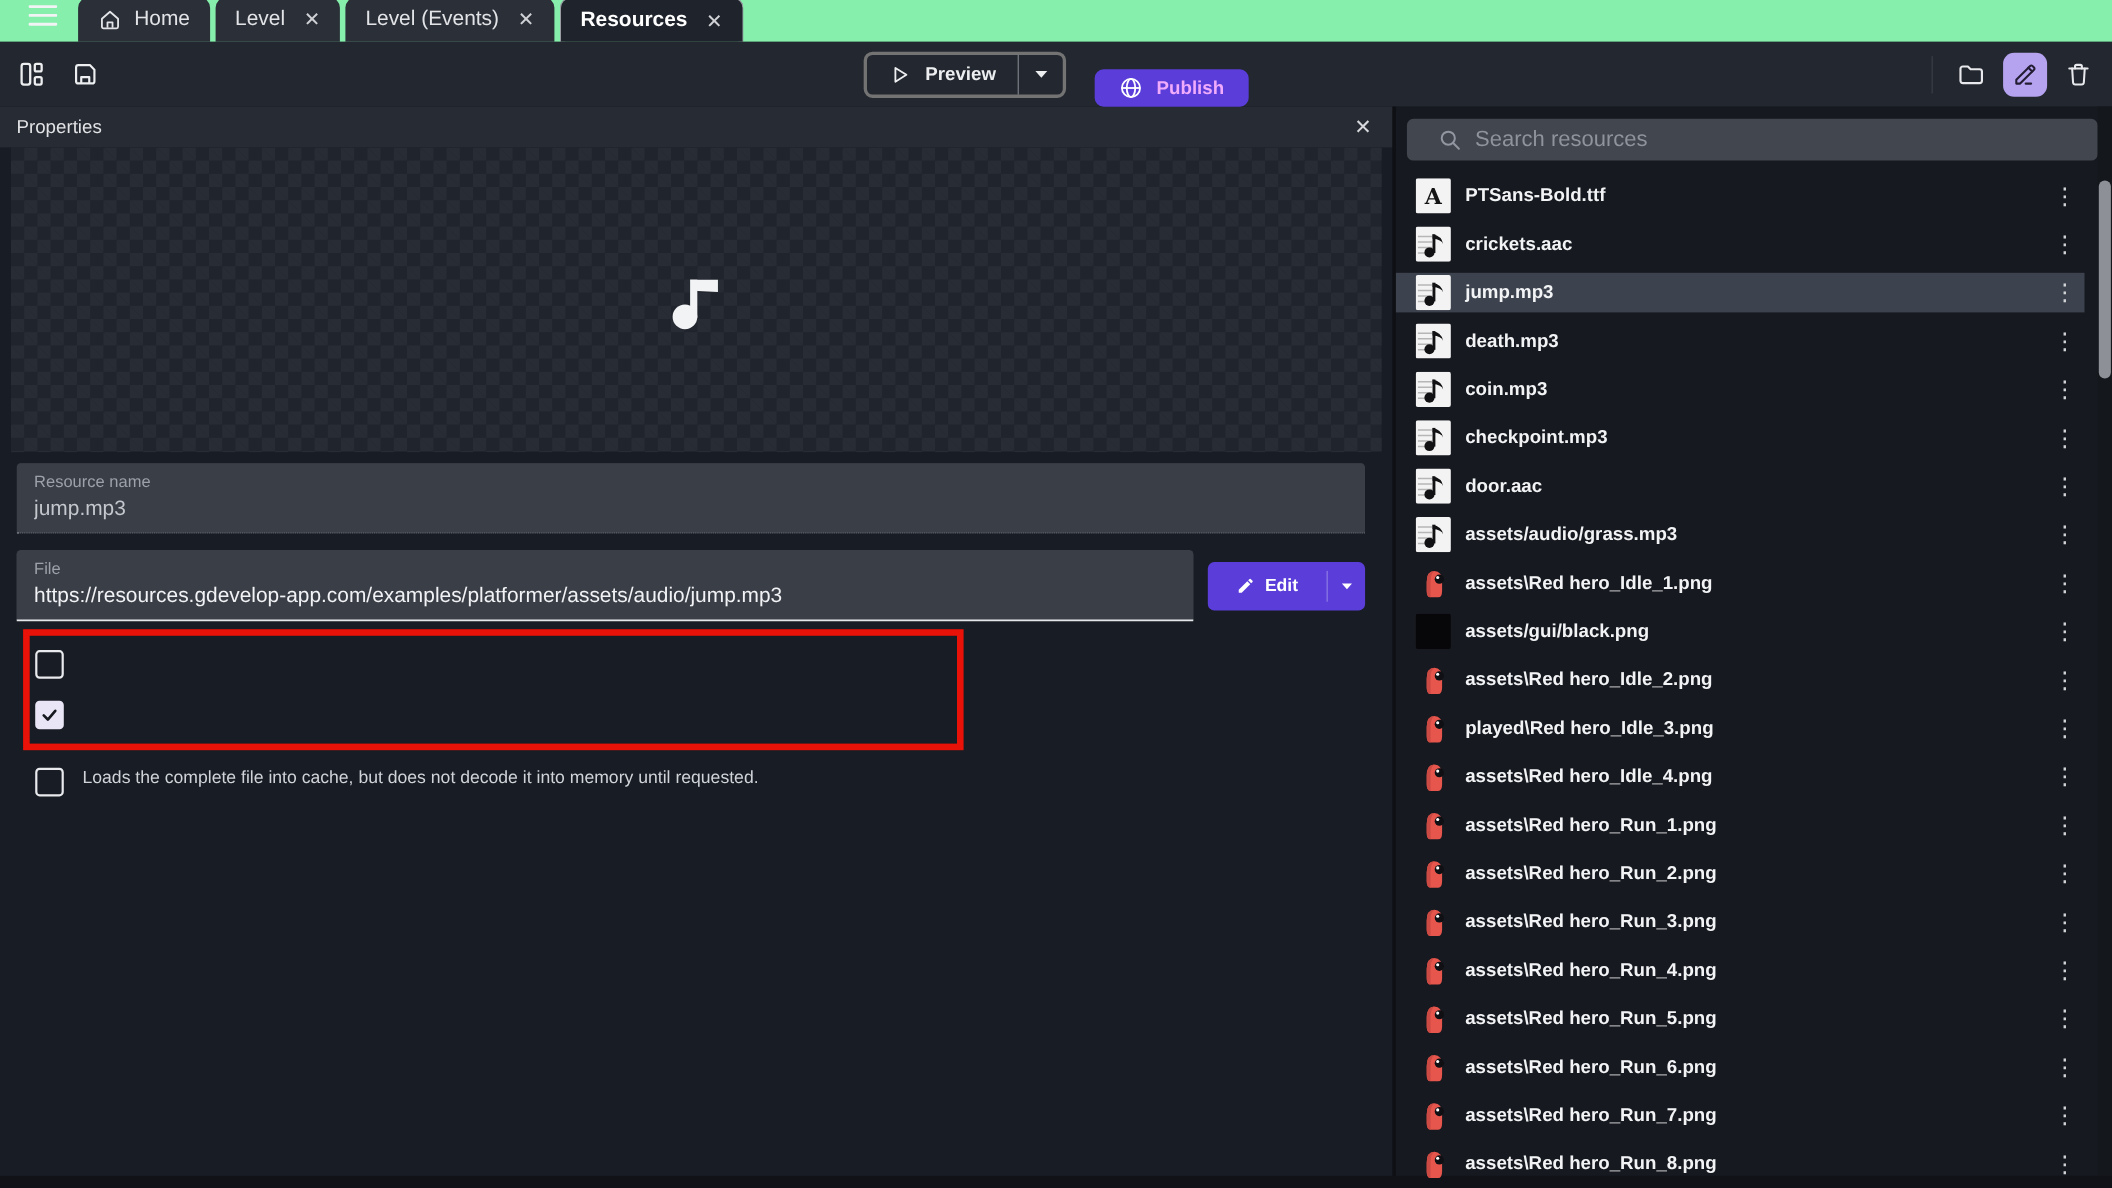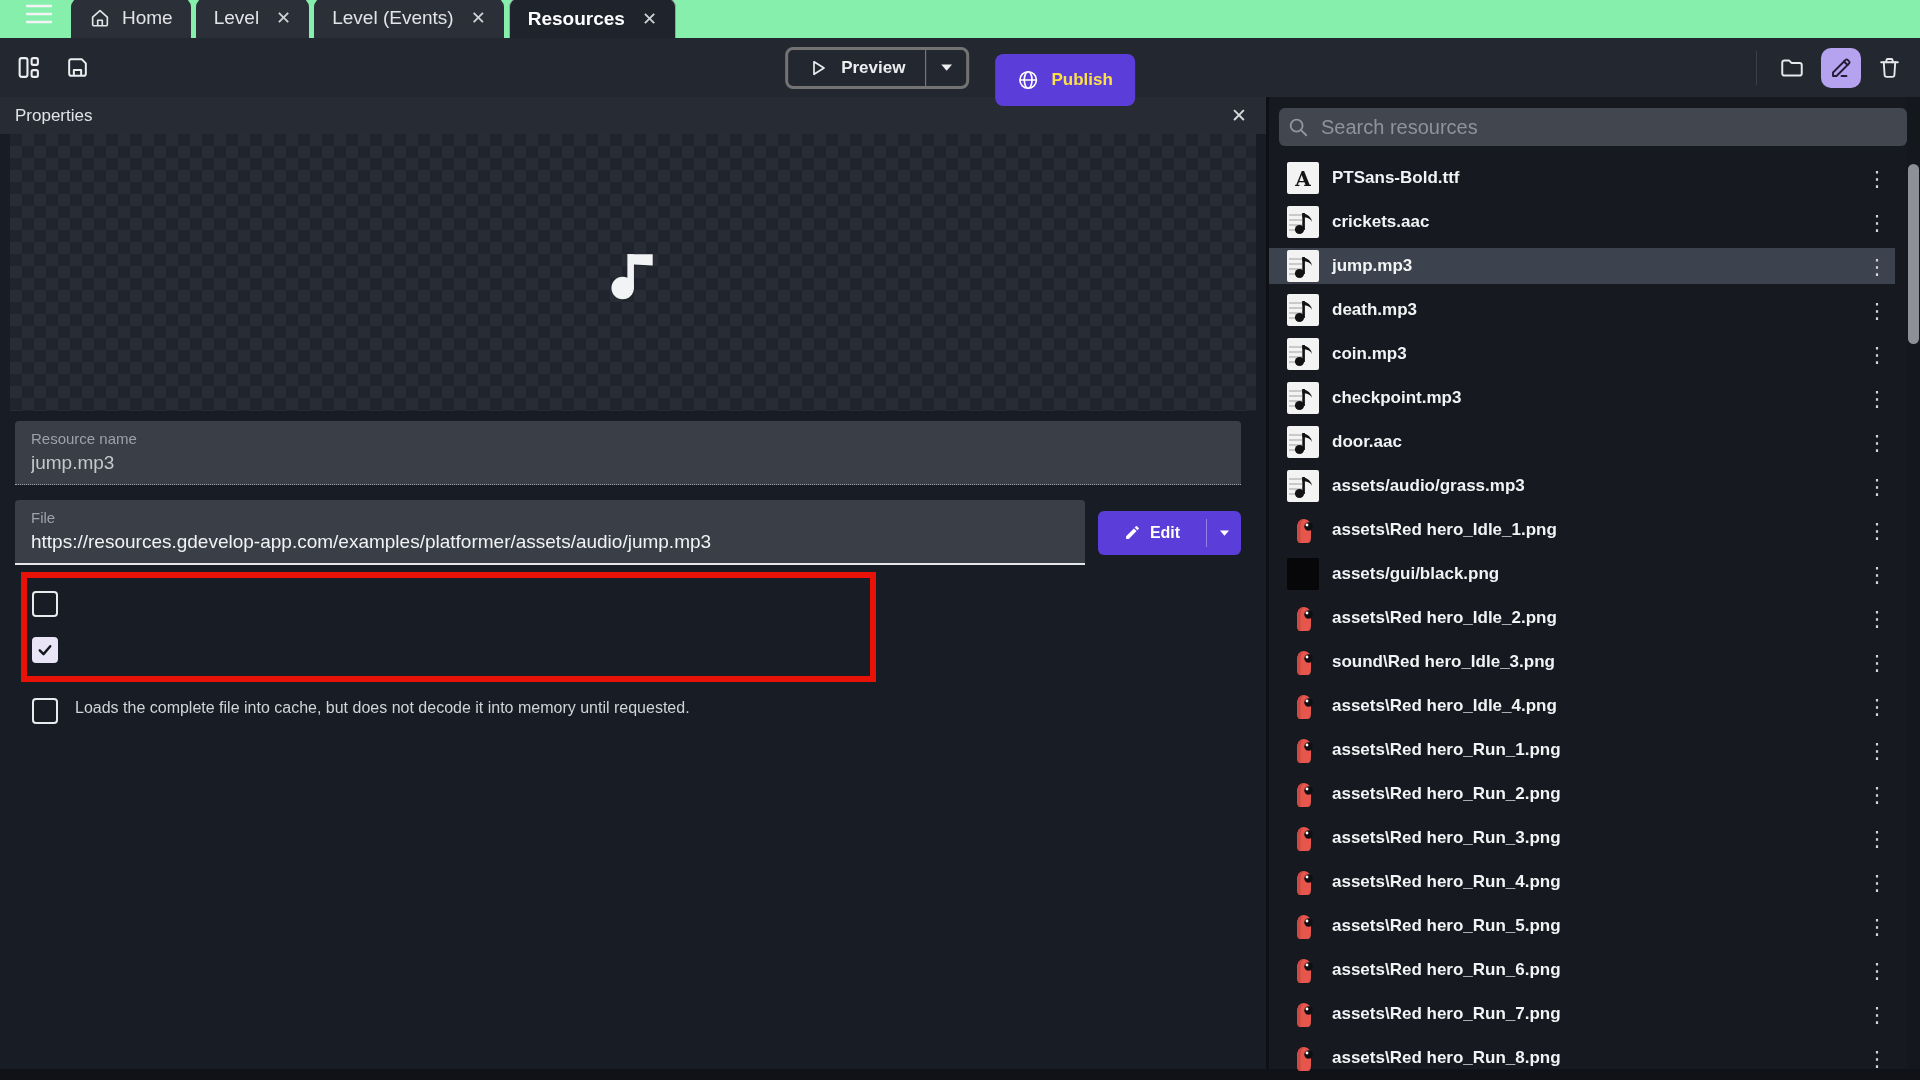--- a/index.html
+++ b/index.html
@@ -17,21 +17,21 @@
   .tab .close { color:#cfd1d5; font-size:18px; font-weight:normal; margin-left:6px; }
 
   
   .toolbar { height:59px; background:#23272f; display:flex; align-items:center; padding:0 18px 0 16px; position:relative; }
   .tb-left { display:flex; align-items:center; gap:24px; }
   .tb-center { position:absolute; left:50%; transform:translateX(-50%); display:flex; align-items:center; gap:26px; }
   .btn-preview { height:42px; border:3px solid #737373; border-radius:8px; display:flex; align-items:stretch; color:#eceef0; cursor:pointer; }
   .btn-preview .seg-main { display:flex; align-items:center; gap:13px; padding:0 20px; font-size:17px; font-weight:bold; }
   .btn-preview .seg-div { width:1px; background:#84868c; }
   .btn-preview .seg-caret { width:40px; display:flex; align-items:center; justify-content:center; }
-  .btn-publish { height:52px; border-radius:8px; background:#5b3ed9; color:#fde047; display:flex; align-items:center;
+  .btn-publish { height:34px; border-radius:8px; background:#5b3ed9; color:#f0abfc; display:flex; align-items:center;
                  gap:12px; padding:0 22px; font-size:17px; font-weight:bold; cursor:pointer;margin-top:25px; }
   .tb-right { margin-left:auto; display:flex; align-items:center; gap:16px; }
   .tb-vdiv { width:1px; height:34px; background:#3c4049; margin-right:6px; }
   .icon-btn { display:flex; align-items:center; justify-content:center; cursor:pointer; }
   .icon-btn.hl { width:40px; height:40px; background:#b5a3ef; border-radius:10px; }
 
   
   .main { display:flex; height:972px; }
   .props { width:1266px; background:#181c24; display:flex; flex-direction:column; }
   .props-header { height:37px; background:#272b33; display:flex; align-items:center; padding:0 19px 0 15px;
@@ -65,21 +65,21 @@
   .opt-row { display:flex; gap:17px; padding:7px 0 8px; }
   .cb { width:26px; height:26px; border:2.5px solid #e9eaee; border-radius:4px; margin-top:5px; flex:none;
         display:flex; align-items:center; justify-content:center; cursor:pointer; }
   .cb.checked { background:#e9e4f6; border-color:#e9e4f6; }
   .opt-label { font-size:19px; font-weight:bold; color:#f4f5f7; line-height:23px; }
   .opt-desc { font-size:16px; color:#d0d3d8; margin-top:5px; line-height:20px; }
 
   
   .sidebar { flex:1; background:#16191f; border-left:3px solid #0e1014; position:relative; padding-top:11px; }
   .search { margin:0 13px 0 10px; height:38px; background:#42464e; border-radius:6px;
-            display:flex; align-items:center; gap:12px; padding:0 8px; }
+            display:flex; align-items:center; gap:12px; padding:0 28px; }
   .search input { flex:1; border:none; background:transparent; outline:none; font-size:20px; color:#e8e9ec;
                   font-family:"Liberation Sans",sans-serif; }
   .search input::placeholder { color:#8f939b; }
   .res-list { margin-top:14px; }
   .res-row { height:36px; margin:0 25px 8px 0; display:flex; align-items:center; padding:0 6px 0 18px; cursor:pointer; }
   .res-row.selected { background:#3d434e; }
   .res-icon { width:32px; height:32px; margin-right:13px; flex:none; }
   .res-name { font-size:17px; font-weight:bold; color:#f2f3f5; white-space:nowrap; }
   .kebab { margin-left:auto; width:24px; text-align:center; color:#d2d4d8; font-size:21px; line-height:21px; cursor:pointer; }
   .sb-track { position:absolute; right:0; top:0; width:13px; height:100%; background:#14171c; }
@@ -444,21 +444,21 @@
         </div>
         <div class="res-row">
           <span class="res-icon">
             <svg width="32" height="32" viewBox="0 0 32 32">
               <path d="M10 15 q0 -10 7 -10 q7 0 7 10 v8 q0 6 -3.5 6 h-7 q-3.5 0 -3.5 -6 Z" fill="#e6564d"></path>
               <path d="M10 15 q0 -10 7 -10 q-3.5 2 -3.5 10 v14 q-3.5 0 -3.5 -6 Z" fill="#cb4a43"></path>
               <circle cx="21.5" cy="12.5" r="4.2" fill="#101014"></circle>
               <circle cx="20" cy="11" r="1.4" fill="#ffffff"></circle>
             </svg>
           </span>
-          <span class="res-name">sound\Red hero_Idle_3.png</span>
+          <span class="res-name">played\Red hero_Idle_3.png</span>
           <span class="kebab">⋮</span>
         </div>
         <div class="res-row">
           <span class="res-icon">
             <svg width="32" height="32" viewBox="0 0 32 32">
               <path d="M10 15 q0 -10 7 -10 q7 0 7 10 v8 q0 6 -3.5 6 h-7 q-3.5 0 -3.5 -6 Z" fill="#e6564d"></path>
               <path d="M10 15 q0 -10 7 -10 q-3.5 2 -3.5 10 v14 q-3.5 0 -3.5 -6 Z" fill="#cb4a43"></path>
               <circle cx="21.5" cy="12.5" r="4.2" fill="#101014"></circle>
               <circle cx="20" cy="11" r="1.4" fill="#ffffff"></circle>
             </svg>

